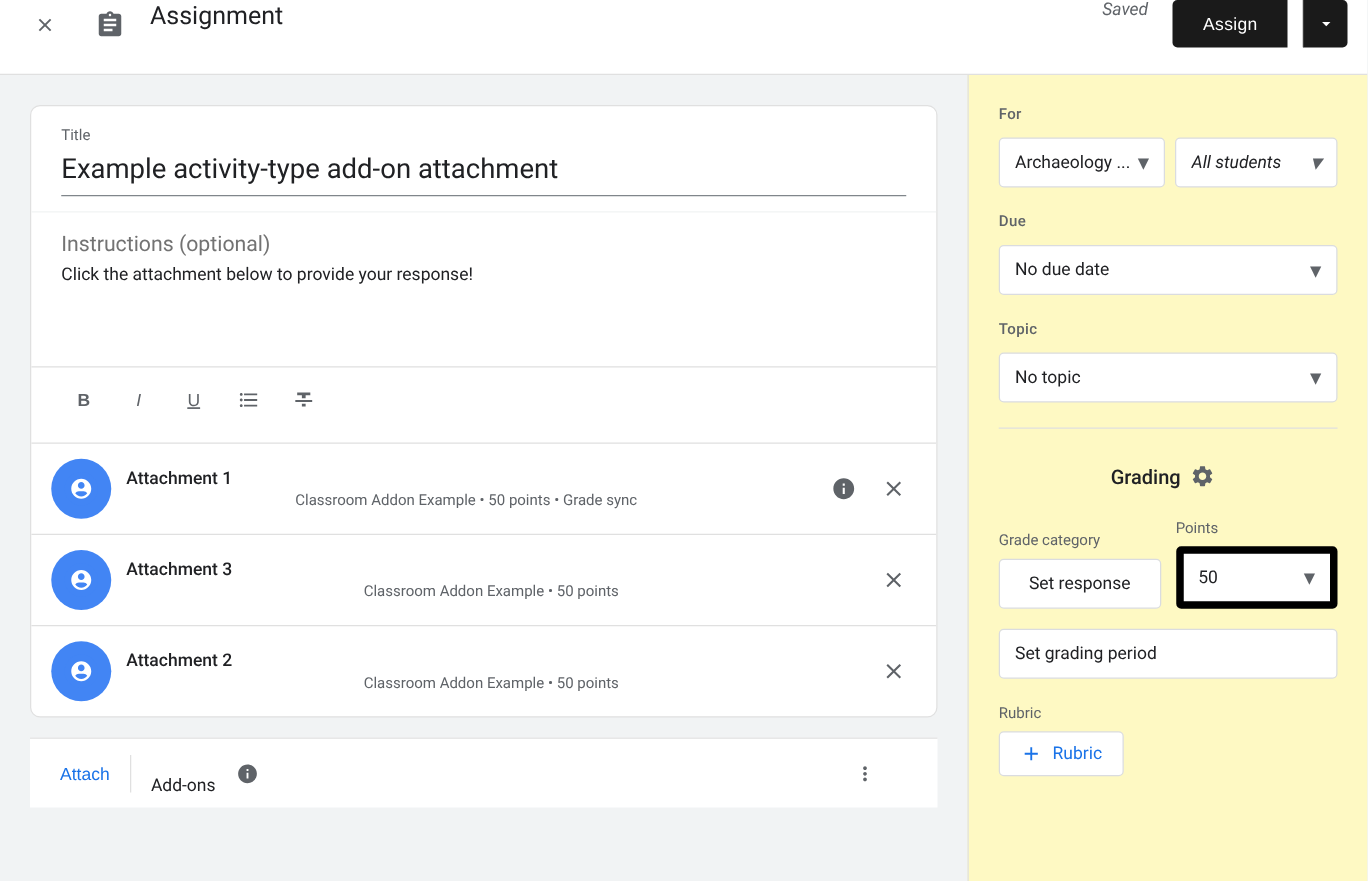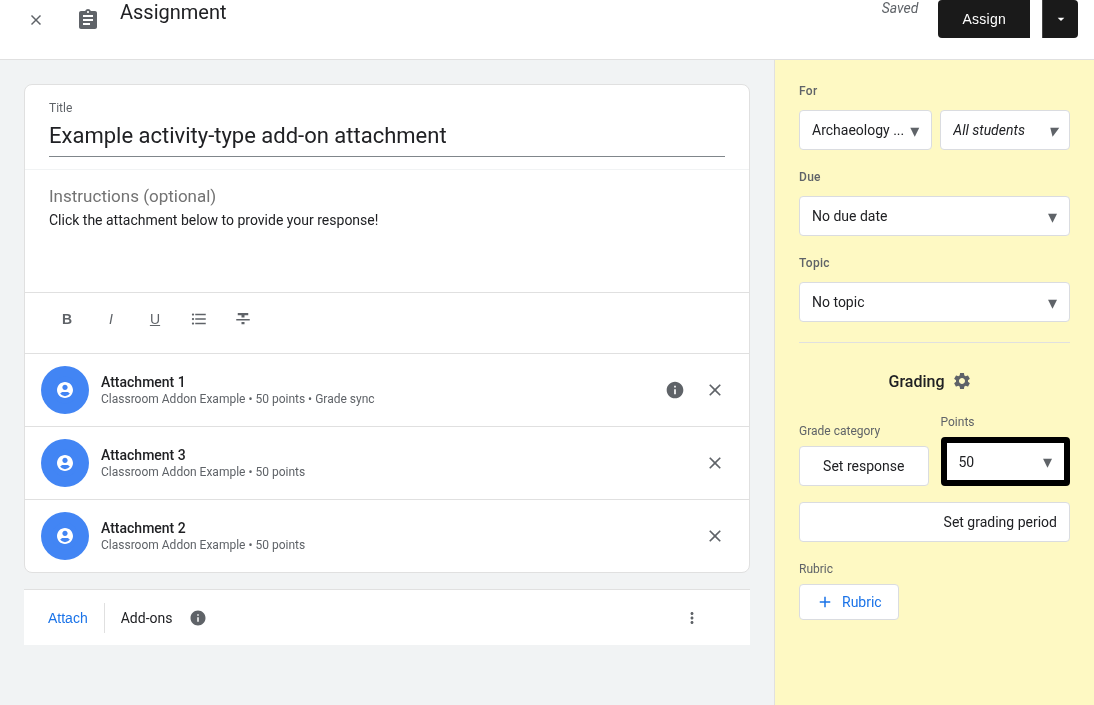--- a/index.html
+++ b/index.html
@@ -70,39 +70,39 @@
     .attachment-row {
       display: flex; align-items: center; padding: 12px 16px; border-top: 1px solid #e0e0e0;
       gap: 12px;
     }
     .attachment-icon {
       width: 48px; height: 48px; border-radius: 50%; background: #4285f4;
       display: flex; align-items: center; justify-content: center; flex-shrink: 0;
     }
     .attachment-info { flex: 1; }
     .attachment-name { font-size: 14px; color: #202124; font-weight: 500; }
-    .attachment-meta { font-size: 12px; color: #5f6368; margin-top: 2px; }
+    .attachment-meta { font-size: 12px; color: #5f6368; margin-top: 2px; text-align: center; }
     .attachment-actions { display: flex; gap: 4px; align-items: center; }
     .icon-btn {
       width: 36px; height: 36px; border: none; background: transparent; cursor: pointer;
       border-radius: 50%; display: flex; align-items: center; justify-content: center;
       color: #5f6368;
     }
 
     
     .bottom-bar {
       display: flex; align-items: center; height: 56px; background: #fff;
       border-top: 1px solid #e0e0e0; padding: 0 24px; gap: 0;
     }
     .attach-btn {
       font-size: 14px; color: #1a73e8; font-weight: 500; background: transparent;
       border: none; cursor: pointer; padding: 8px 16px 8px 0; height: 100%;
     }
     .attach-divider { width: 1px; background: #e0e0e0; height: 30px; }
-    .addons-section { display: flex; align-items: center; padding: 0 16px; gap: 8px; flex: 1; }
+    .addons-section { display: flex; align-items: flex-end; padding: 0 16px; gap: 8px; flex: 1; }
     .addons-label { font-size: 14px; color: #202124; }
     .addons-info { color: #5f6368; cursor: pointer; }
     .addons-more { color: #5f6368; cursor: pointer; margin-left: auto; }
 
     
     .right-panel {
       width: 320px; background: #fef9c3; border-left: 1px solid #e0e0e0;
       padding: 24px; overflow-y: auto;
     }
 
@@ -134,21 +134,21 @@
       background: #fff; cursor: pointer; font-size: 14px; color: #202124; text-align: center;
       font-family: inherit; min-height: 40px;
     }
 
     .points-dropdown { display: flex; align-items: center; border: 6px solid #000000; border-radius: 4px; padding: 8px 12px; cursor: pointer; background: #fff; gap: 21px; min-height: 40px; }
     .points-value { font-size: 14px; color: #202124; flex: 1; }
 
     .grading-period-label { font-size: 12px; color: #5f6368; margin-bottom: 8px; }
     .set-period-btn {
       width: 100%; border: 1px solid #dadce0; border-radius: 4px; padding: 10px 12px;
-      background: #fff; cursor: pointer; font-size: 14px; color: #202124; text-align: right;
+      background: #fff; cursor: pointer; font-size: 14px; color: #202124; text-align: left;
       font-family: inherit; margin-bottom: 20px; min-height: 40px;
     }
 
     .rubric-label { font-size: 12px; color: #5f6368; margin-bottom: 8px; }
     .add-rubric-btn {
       border: 1px solid #dadce0; border-radius: 4px; padding: 8px 16px;
       background: #fff; cursor: pointer; font-size: 14px; color: #1a73e8;
       display: flex; align-items: center; gap: 8px; font-family: inherit;
     }
 

